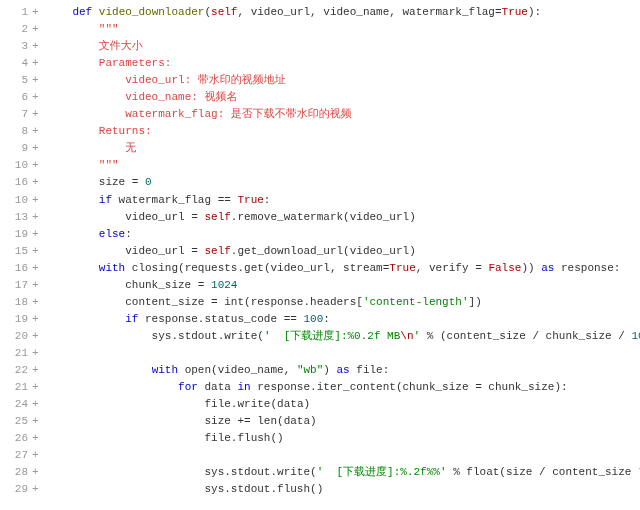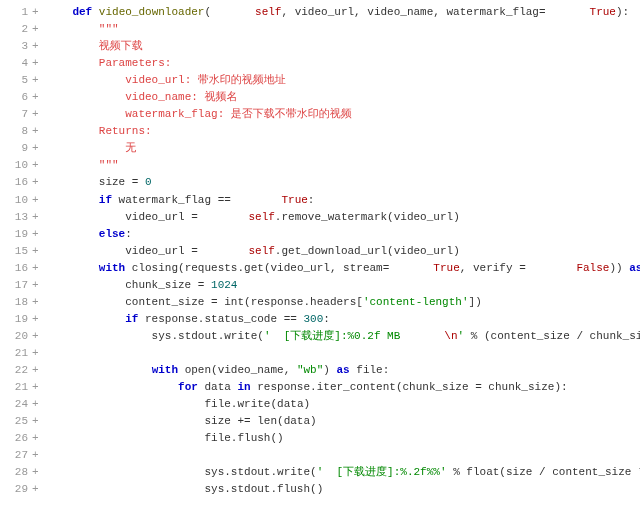--- a/index.html
+++ b/index.html
@@ -27,46 +27,46 @@
   .plus {
     width: 14px;
     color: #999;
     flex: 0 0 auto;
     user-select: none;
   }
   .code {
     flex: 1 1 auto;
     white-space: pre;
   }
-  .kw  { color: #0000cc; font-weight: bold; }
+  .kw  { color: #0000cc; font-weight: normal; }
   .str { color: #008800; }
   .num { color: #006666; }
   .cls { color: #666600; }
-  .cn  { color: #aa0000; margin-left: 44px; }
+  .cn  { color: #aa0000; }
   .op  { color: #333; }
   .doc { color: #dd4444; }
 </style>
 </head>
 <body>
 
 <div id="code-container">
     <div class="row">
       <div class="lineno">1</div>
       <div class="plus">+</div>
       <div class="code">    <span class="kw">def</span> <span class="cls">video_downloader</span><span class="op">(</span><span class="cn">self</span><span class="op">, </span>video_url<span class="op">, </span>video_name<span class="op">, </span>watermark_flag<span class="op">=</span><span class="cn">True</span><span class="op">):</span></div>
     </div>
     <div class="row">
       <div class="lineno">2</div>
       <div class="plus">+</div>
       <div class="code">        <span class="doc">"""</span></div>
     </div>
     <div class="row">
       <div class="lineno">3</div>
       <div class="plus">+</div>
-      <div class="code">        <span class="doc">视频下载</span></div>
+      <div class="code">        <span class="doc">文件大小</span></div>
     </div>
     <div class="row">
       <div class="lineno">4</div>
       <div class="plus">+</div>
       <div class="code">        <span class="doc">Parameters:</span></div>
     </div>
     <div class="row">
       <div class="lineno">5</div>
       <div class="plus">+</div>
       <div class="code">            <span class="doc">video_url: 带水印的视频地址</span></div>
@@ -132,21 +132,21 @@
       <div class="code">            chunk_size <span class="op">=</span> <span class="num">1024</span></div>
     </div>
     <div class="row">
       <div class="lineno">18</div>
       <div class="plus">+</div>
       <div class="code">            content_size <span class="op">=</span> int<span class="op">(</span>response<span class="op">.</span>headers<span class="op">[</span><span class="str">'content-length'</span><span class="op">])</span></div>
     </div>
     <div class="row">
       <div class="lineno">19</div>
       <div class="plus">+</div>
-      <div class="code">            <span class="kw">if</span> response<span class="op">.</span>status_code <span class="op">==</span> <span class="num">300</span><span class="op">:</span></div>
+      <div class="code">            <span class="kw">if</span> response<span class="op">.</span>status_code <span class="op">==</span> <span class="num">100</span><span class="op">:</span></div>
     </div>
     <div class="row">
       <div class="lineno">20</div>
       <div class="plus">+</div>
       <div class="code">                sys<span class="op">.</span>stdout<span class="op">.</span>write<span class="op">(</span><span class="str">'  [下载进度]:%0.2f MB</span><span class="cn">\n</span><span class="str">'</span> <span class="op">%</span> <span class="op">(</span>content_size <span class="op">/</span> chunk_size <span class="op">/</span> <span class="num">1024</span></div>
     </div>
     <div class="row">
       <div class="lineno">21</div>
       <div class="plus">+</div>
       <div class="code"></div>

